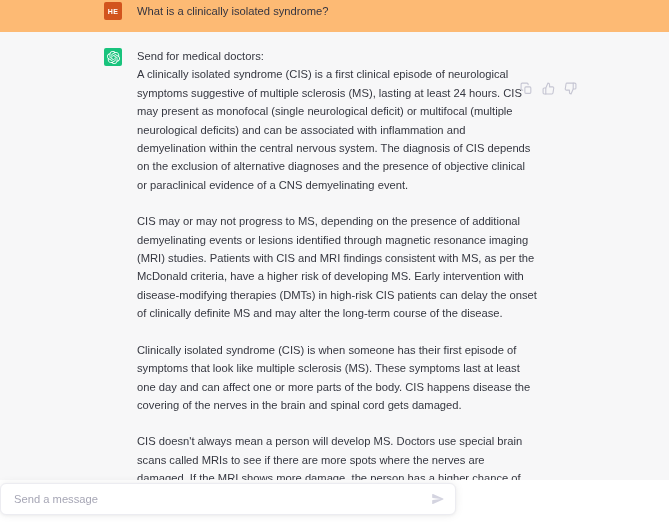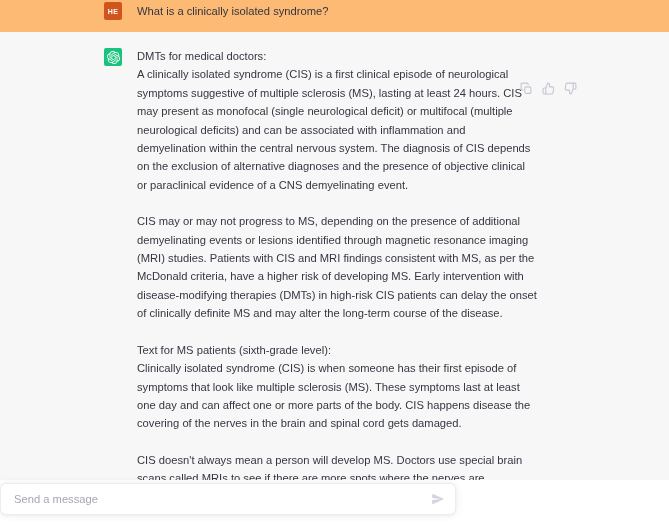--- a/index.html
+++ b/index.html
@@ -198,24 +198,23 @@
     <div class="msg msg-assistant">
       <div class="msg-inner">
         <div class="avatar avatar-assistant">
           <span>
             <svg viewBox="0 0 24 24" width="13" height="13" fill="#ffffff" aria-hidden="true">
               <path d="M22.28 9.82a5.98 5.98 0 0 0-.52-4.91 6.05 6.05 0 0 0-6.51-2.9A6.07 6.07 0 0 0 4.98 4.18a5.98 5.98 0 0 0-4 2.9 6.05 6.05 0 0 0 .75 7.1 5.98 5.98 0 0 0 .51 4.91 6.05 6.05 0 0 0 6.52 2.9A5.98 5.98 0 0 0 13.26 24a6.05 6.05 0 0 0 5.77-4.19 5.98 5.98 0 0 0 4-2.9 6.05 6.05 0 0 0-.75-7.09zm-9.02 12.6a4.48 4.48 0 0 1-2.88-1.04l.14-.08 4.78-2.76a.79.79 0 0 0 .4-.68v-6.74l2.02 1.17a.07.07 0 0 1 .04.05v5.58a4.5 4.5 0 0 1-4.5 4.5zM3.6 18.3a4.47 4.47 0 0 1-.54-3.01l.14.09 4.79 2.76a.78.78 0 0 0 .78 0l5.84-3.37v2.33a.08.08 0 0 1-.03.06L9.74 19.9a4.5 4.5 0 0 1-6.14-1.64zM2.34 7.9a4.48 4.48 0 0 1 2.35-1.97v5.68a.77.77 0 0 0 .38.67l5.82 3.36L8.87 16.8a.07.07 0 0 1-.07 0L3.96 14a4.5 4.5 0 0 1-1.62-6.1zm16.6 3.86L13.1 8.38 15.12 7.2a.07.07 0 0 1 .07 0l4.84 2.8a4.49 4.49 0 0 1-.68 8.1v-5.68a.8.8 0 0 0-.4-.67zm2.01-3.02l-.14-.09-4.78-2.79a.78.78 0 0 0-.79 0L9.4 9.23V6.9a.07.07 0 0 1 .03-.06l4.84-2.79a4.5 4.5 0 0 1 6.68 4.66zM8.3 12.87l-2.02-1.17a.08.08 0 0 1-.04-.06V6.07a4.5 4.5 0 0 1 7.38-3.45l-.14.08L8.7 5.46a.79.79 0 0 0-.4.68zm1.1-2.36L12 9.01l2.6 1.5v3l-2.6 1.5-2.6-1.5z"></path>
             </svg>
           </span>
         </div>
         <div class="body">
-          <p class="heading">DMTs for medical doctors:</p>
+          <p class="heading">Send for medical doctors:</p>
           <p>A clinically isolated syndrome (CIS) is a first clinical episode of neurological symptoms suggestive of multiple sclerosis (MS), lasting at least 24 hours. CIS may present as monofocal (single neurological deficit) or multifocal (multiple neurological deficits) and can be associated with inflammation and demyelination within the central nervous system. The diagnosis of CIS depends on the exclusion of alternative diagnoses and the presence of objective clinical or paraclinical evidence of a CNS demyelinating event.</p>
           <p>CIS may or may not progress to MS, depending on the presence of additional demyelinating events or lesions identified through magnetic resonance imaging (MRI) studies. Patients with CIS and MRI findings consistent with MS, as per the McDonald criteria, have a higher risk of developing MS. Early intervention with disease-modifying therapies (DMTs) in high-risk CIS patients can delay the onset of clinically definite MS and may alter the long-term course of the disease.</p>
-          <p class="heading">Text for MS patients (sixth-grade level):</p>
           <p>Clinically isolated syndrome (CIS) is when someone has their first episode of symptoms that look like multiple sclerosis (MS). These symptoms last at least one day and can affect one or more parts of the body. CIS happens disease the covering of the nerves in the brain and spinal cord gets damaged.</p>
           <p>CIS doesn't always mean a person will develop MS. Doctors use special brain scans called MRIs to see if there are more spots where the nerves are damaged. If the MRI shows more damage, the person has a higher chance of getting MS. If someone with CIS has a high risk of getting MS, doctors might start treatment early to help slow down the disease and make the symptoms less severe.</p>
         </div>
       </div>
 
       <div class="actions">
         <span class="act-icon">
           <svg viewBox="0 0 24 24" fill="none" stroke="currentColor" stroke-width="2" stroke-linecap="round" stroke-linejoin="round" aria-hidden="true">
             <rect x="9" y="9" width="11" height="12" rx="2"></rect>
             <path d="M5 15H4a2 2 0 0 1-2-2V4a2 2 0 0 1 2-2h9a2 2 0 0 1 2 2v1"></path>

